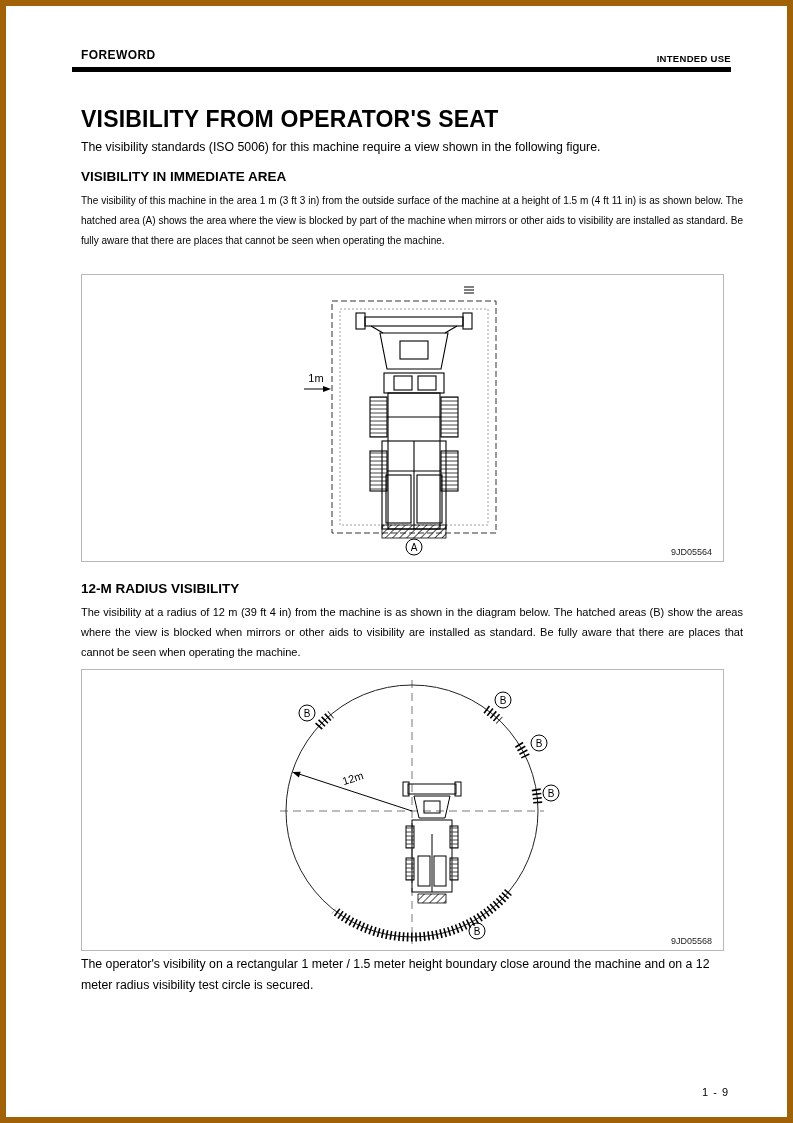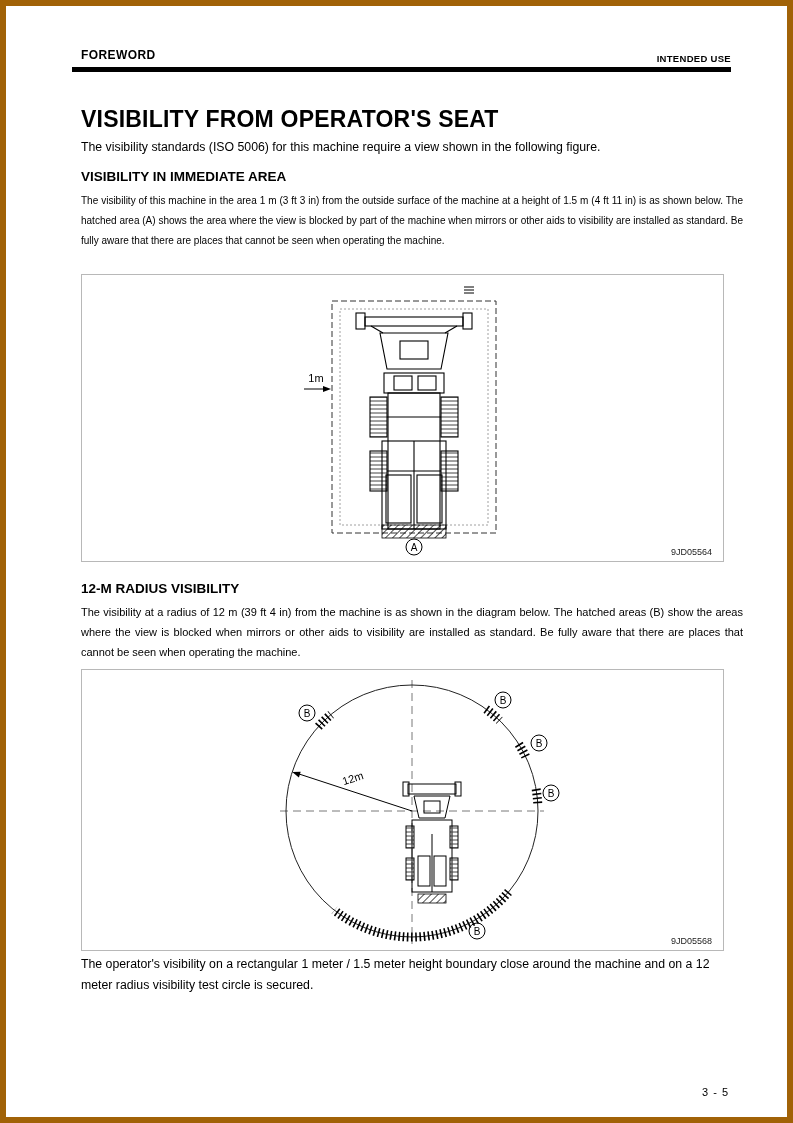--- a/index.html
+++ b/index.html
@@ -194,15 +194,15 @@
       </g>
 
       <text x="630" y="274" font-size="9" text-anchor="end" fill="#222">9JD05568</text>
     </svg>
   </figure>
 
   <div class="closing">
     <p>The operator's visibility on a rectangular 1 meter / 1.5 meter height boundary close around the machine and on a 12 meter radius visibility test circle is secured.</p>
   </div>
 
-  <div class="pageno">3 - 5</div>
+  <div class="pageno">1 - 9</div>
 
 </div>
 
 </body></html>

